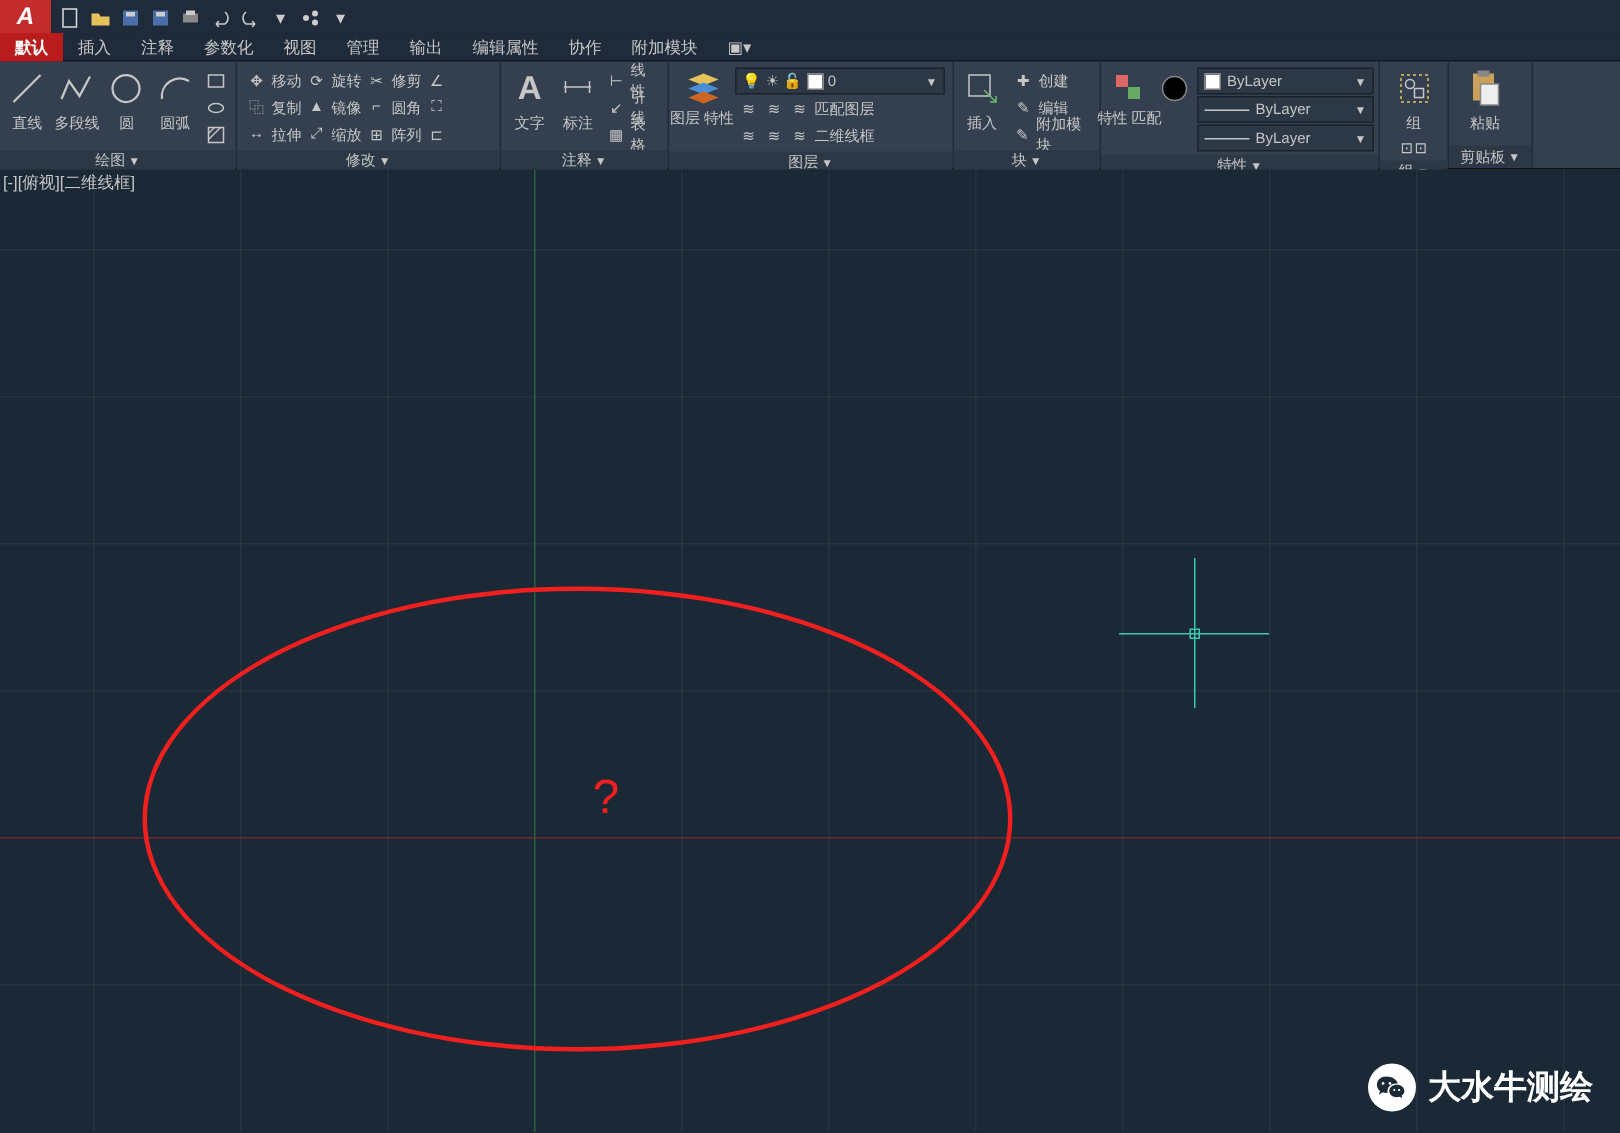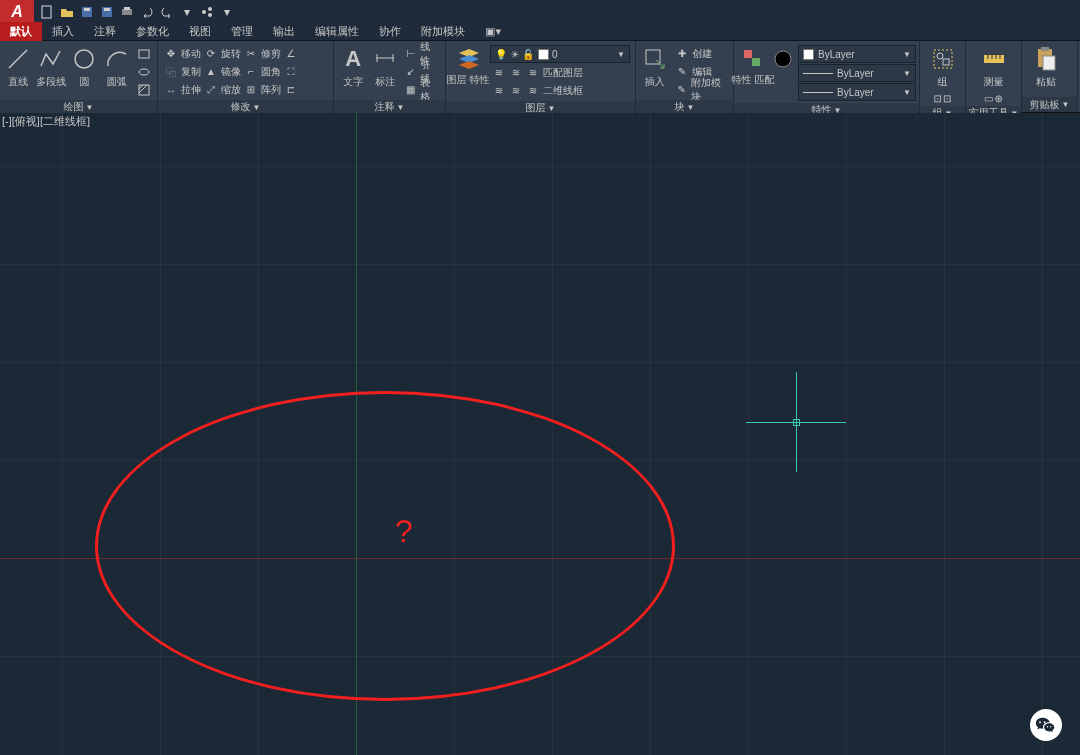--- a/index.html
+++ b/index.html
@@ -393,44 +393,20 @@
           <span class="si" style="font-size:10px;color:#c6c6c6">⊡</span>
           <span class="si" style="font-size:10px;color:#c6c6c6">⊡</span>
         </div>
     </div>
     <div class="panel-title">
         <span>组</span>
         <span class="dd">▼</span>
       </div>
   </div>
 
-  <div class="panel" style="width:56px">
-    <div class="panel-body" style="flex-direction:column;align-items:center">
-      <div class="big-btn" style="width:30px">
-        <div class="ico">
-            <svg width="24" height="24">
-              <rect x="2" y="8" width="20" height="8" fill="#e6c35a"></rect>
-              <line x1="6" y1="8" x2="6" y2="12" stroke="#333"></line>
-              <line x1="10" y1="8" x2="10" y2="12" stroke="#333"></line>
-              <line x1="14" y1="8" x2="14" y2="12" stroke="#333"></line>
-              <line x1="18" y1="8" x2="18" y2="12" stroke="#333"></line>
-            </svg>
-          </div>
-        <div class="lbl">测量</div>
-      </div>
-      <div style="display:flex;gap:1px">
-          <span class="si" style="font-size:10px;color:#c6c6c6">▭</span>
-          <span class="si" style="font-size:10px;color:#c6c6c6">⊕</span>
-        </div>
-    </div>
-    <div class="panel-title">
-        <span>实用工具</span>
-        <span class="dd">▼</span>
-      </div>
-  </div>
 
   <div class="panel" style="width:56px">
     <div class="panel-body">
       <div class="big-btn" style="width:40px">
         <div class="ico">
             <svg width="26" height="26">
               <rect x="5" y="3" width="14" height="18" fill="#c9a15a"></rect>
               <rect x="8" y="1" width="8" height="4" fill="#888"></rect>
               <rect x="10" y="10" width="12" height="14" fill="#eee" stroke="#888"></rect>
             </svg>
@@ -476,14 +452,15 @@
   <div class="red-ellipse"></div>
   <div class="red-q">?</div>
 
   <div class="watermark">
     <div class="wechat">
         <svg width="22" height="22" viewBox="0 0 24 24">
           <path fill="#1b2836" d="M8 4C4 4 1 6.5 1 10c0 1.8.9 3.4 2.3 4.5L2.5 17l2.8-1.5c.8.3 1.7.5 2.7.5.3 0 .6 0 .9-.1-.1-.4-.2-.9-.2-1.4 0-3 2.9-5.5 6.5-5.5.3 0 .6 0 .9.1C15.4 6 12 4 8 4zm-2.5 4c.6 0 1 .4 1 1s-.4 1-1 1-1-.4-1-1 .4-1 1-1zm5 0c.6 0 1 .4 1 1s-.4 1-1 1-1-.4-1-1 .4-1 1-1z"></path>
           <path fill="#1b2836" d="M15.5 10C12.5 10 10 12 10 14.5s2.5 4.5 5.5 4.5c.7 0 1.4-.1 2-.3l2 1-0.5-1.8c1.2-.8 2-2 2-3.4 0-2.5-2.5-4.5-5.5-4.5zm-1.8 3c.4 0 .8.3.8.8s-.3.8-.8.8-.8-.3-.8-.8.3-.8.8-.8zm3.5 0c.4 0 .8.3.8.8s-.3.8-.8.8-.8-.3-.8-.8.3-.8.8-.8z"></path>
         </svg>
       </div>
+    <span>大水牛测绘</span>
   </div>
 </div>
 
 </body></html>

